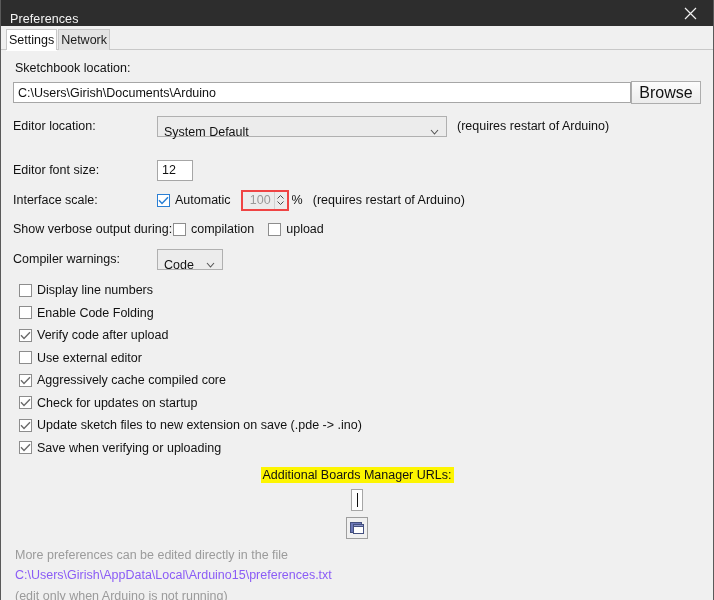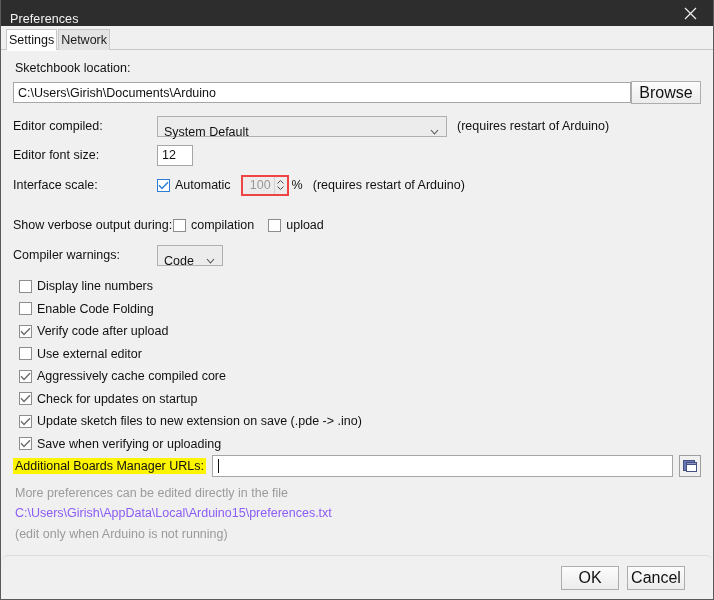--- a/index.html
+++ b/index.html
@@ -199,22 +199,23 @@
   .verbose-cb { display: flex; align-items: center; margin-right: 14px; }
   .verbose-cb .cb-label { margin-left: 5px; }
 
   
   .cb-list { margin-top: 7px; margin-left: 6px; }
 
   
   .boards-row {
     display: flex;
     align-items: center;
-    margin-top: 0;
+    margin-top: 8px;
     gap: 6px;
+    flex-direction: column;
   }
   .boards-label {
     background: #fdf500;
     color: #111;
     font-size: 12.5px;
     padding: 1px 2px 1px 2px;
     white-space: nowrap;
   }
   .boards-field {
     flex: 1 1 auto;
@@ -289,33 +290,33 @@
 
   <div class="panel">
 
     <div class="label sketch-label">Sketchbook location:</div>
     <div class="sketch-row">
       <div class="textfield sketch-field">C:\Users\Girish\Documents\Arduino</div>
       <div class="btn browse-btn">Browse</div>
     </div>
 
     <div class="form-row" style="margin-top:9px;">
-      <div class="label">Editor compiled:</div>
+      <div class="label">Editor location:</div>
       <div class="select lang-select">
         <span class="sel-text">System Default</span>
         <span class="chev">
           <svg width="9" height="6" viewBox="0 0 9 6">
               <path d="M1 1 L4.5 5 L8 1" stroke="#555" stroke-width="1.1" fill="none"></path>
             </svg>
         </span>
       </div>
       <div class="hint">(requires restart of Arduino)</div>
     </div>
 
-    <div class="form-row" style="margin-top:3px;">
+    <div class="form-row" style="margin-top:18px;">
       <div class="label">Editor font size:</div>
       <div class="textfield fontsize-field">12</div>
     </div>
 
     <div class="form-row" style="margin-top:4px;">
       <div class="label">Interface scale:</div>
       <div class="cb-item">
         <span class="cb blue">
           <svg width="11" height="9" viewBox="0 0 11 9">
               <path d="M1 4.3 L4 7.4 L10 1.2" stroke="#2a7fd4" stroke-width="1.5" fill="none"></path>
@@ -335,21 +336,21 @@
             <svg width="7" height="4" viewBox="0 0 7 4">
                 <path d="M0.5 0.5 L3.5 3.5 L6.5 0.5" stroke="#4a4a4a" stroke-width="1" fill="none"></path>
               </svg>
           </span>
         </div>
       </div>
       <div class="pct">%</div>
       <div class="hint">(requires restart of Arduino)</div>
     </div>
 
-    <div class="verbose-row" style="margin-top:14px;">
+    <div class="verbose-row" style="margin-top:3px;">
       <div class="label">Show verbose output during:</div>
       <div class="verbose-cb">
         <span class="cb"></span>
         <span class="cb-label">compilation</span>
       </div>
       <div class="verbose-cb">
         <span class="cb"></span>
         <span class="cb-label">upload</span>
       </div>
     </div>

